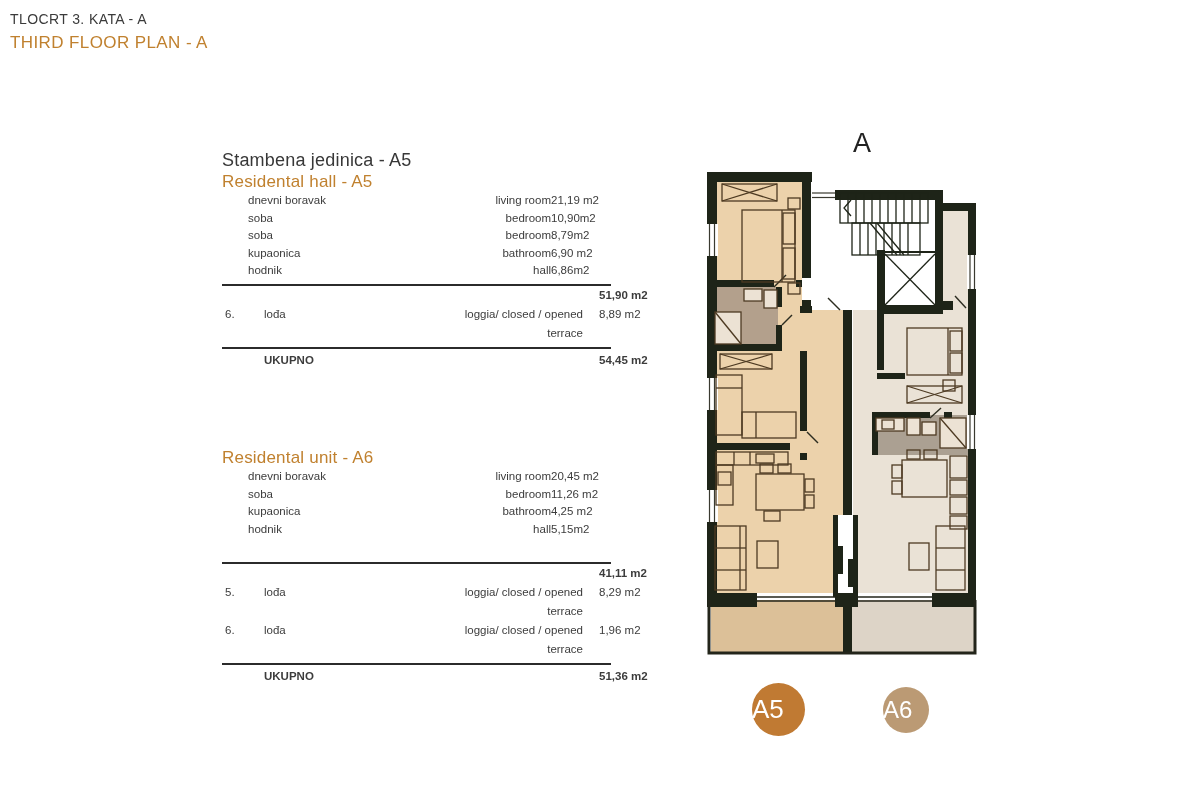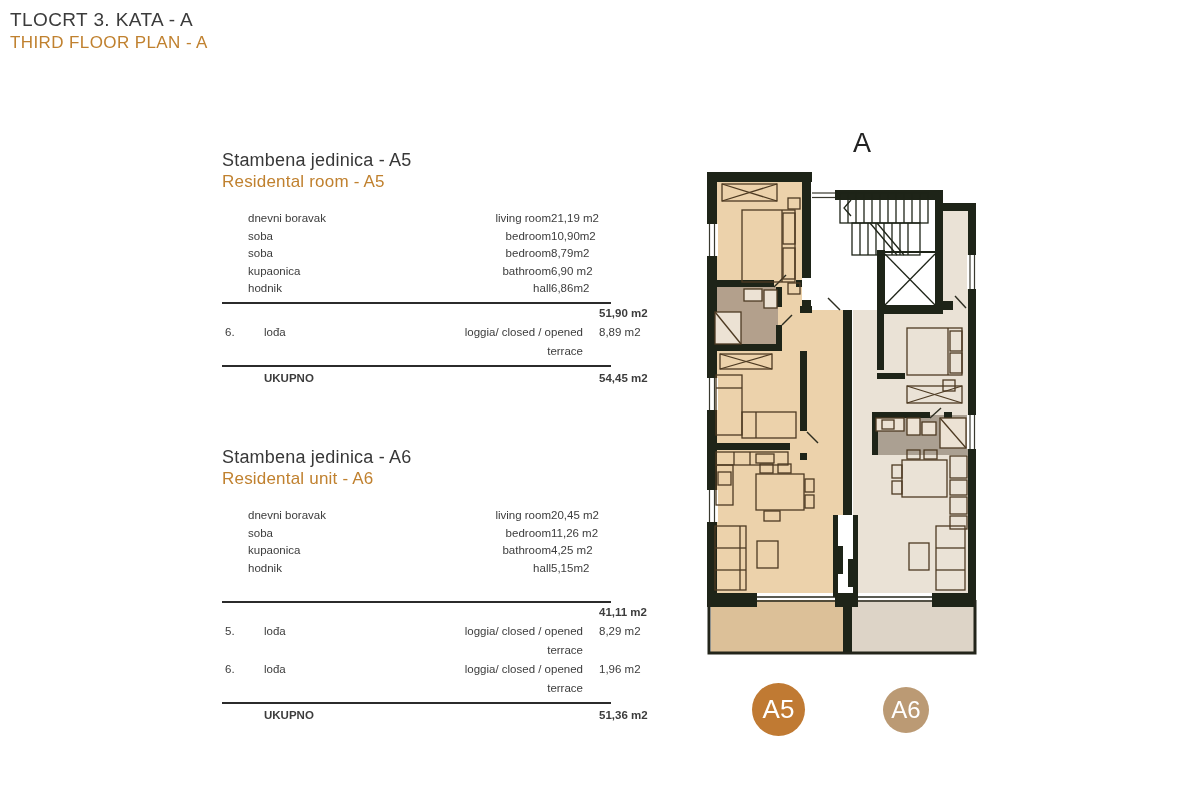--- a/index.html
+++ b/index.html
@@ -1,39 +1,39 @@
 <!DOCTYPE html>
 <html><head>
 <meta charset="utf-8">
 <style>
   html,body{margin:0;padding:0;background:#fff;}
   #page{position:relative;width:1179px;height:809px;background:#ffffff;overflow:hidden;
         font-family:"Liberation Sans", sans-serif;color:#3c3c3c;}
   
   .hdr{position:absolute;left:10px;top:8px;line-height:23px;}
-  .hdr .t1{font-size:19px;letter-spacing:.4px;color:#3b3b3b;}
+  .hdr .t1{font-size:14px;letter-spacing:.4px;color:#3b3b3b;}
   .hdr .t2{font-size:17px;letter-spacing:.4px;color:#c0812f;}
   
   .unit{position:absolute;left:222px;width:389px;}
   .unit .uth{font-size:18px;color:#383838;line-height:21px;letter-spacing:.2px;}
   .unit .ute{font-size:17px;color:#c0812f;line-height:21px;letter-spacing:.2px;}
-  .tbl{margin-top:18px;font-size:11.5px;}
+  .tbl{font-size:11.5px;}
   .row{display:grid;grid-template-columns:26px 150px 153px 60px;line-height:17.5px;}
   .row .num{text-align:left;padding-left:3px;}
   .row .hr{text-align:left;}
   .row .en{text-align:right;}
   .row .val{text-align:left;}
   .xrow{line-height:19px;gap:16px;}
   .bold{font-weight:bold;}
   .rule{border-top:2px solid #2b2b2b;margin-top:4px;}
   .spacer{height:20px;}
   
   .plan-a{position:absolute;left:846px;top:128px;width:32px;text-align:center;
           font-size:27px;color:#222;}
-  .badge{position:absolute;border-radius:50%;display:flex;align-items:center;justify-content:center;
+  .badge{position:absolute;border-radius:50%;display:flex;align-items:center;justify-content:flex-start;
          color:#fff;font-size:26px;}
   .badge.b5{left:752px;top:683px;width:53px;height:53px;background:#c07a33;}
   .badge.b6{left:883px;top:687px;width:46px;height:46px;background:#bb9a74;font-size:24px;}
   
   #plan-svg{position:absolute;left:700px;top:160px;}
   .wall{fill:#1e2418;}
   .win{stroke:#3a3a30;stroke-width:1.2;}
   .stair{stroke:#1e2418;stroke-width:1.3;fill:none;}
   .furn{stroke:#4d3a22;stroke-width:1.3;fill:none;}
   .furnf{stroke:#4d3a22;stroke-width:1.3;fill:#ece2d4;}
@@ -45,21 +45,21 @@
 
 <div id="page">
 
   <div class="hdr">
     <div class="t1">TLOCRT 3. KATA - A</div>
     <div class="t2">THIRD FLOOR PLAN - A</div>
   </div>
 
   <div class="unit" style="top:150px;">
     <div class="uth">Stambena jedinica - A5</div>
-    <div class="ute">Residental room - A5</div>
+    <div class="ute">Residental hall - A5</div>
     <div class="tbl">
       <div class="row">
           <span class="num"></span>
           <span class="hr">dnevni boravak</span>
           <span class="en">living room</span>
           <span class="val">21,19 m2</span>
         </div>
       <div class="row">
           <span class="num"></span>
           <span class="hr">soba</span>
@@ -101,21 +101,20 @@
       <div class="row xrow" style="line-height:22px;">
           <span class="num"></span>
           <span class="hr bold">UKUPNO</span>
           <span class="en"></span>
           <span class="val bold">54,45 m2</span>
         </div>
     </div>
   </div>
 
   <div class="unit" style="top:447px;">
-    <div class="uth">Stambena jedinica - A6</div>
     <div class="ute">Residental unit - A6</div>
     <div class="tbl">
       <div class="row">
           <span class="num"></span>
           <span class="hr">dnevni boravak</span>
           <span class="en">living room</span>
           <span class="val">20,45 m2</span>
         </div>
       <div class="row">
           <span class="num"></span>

